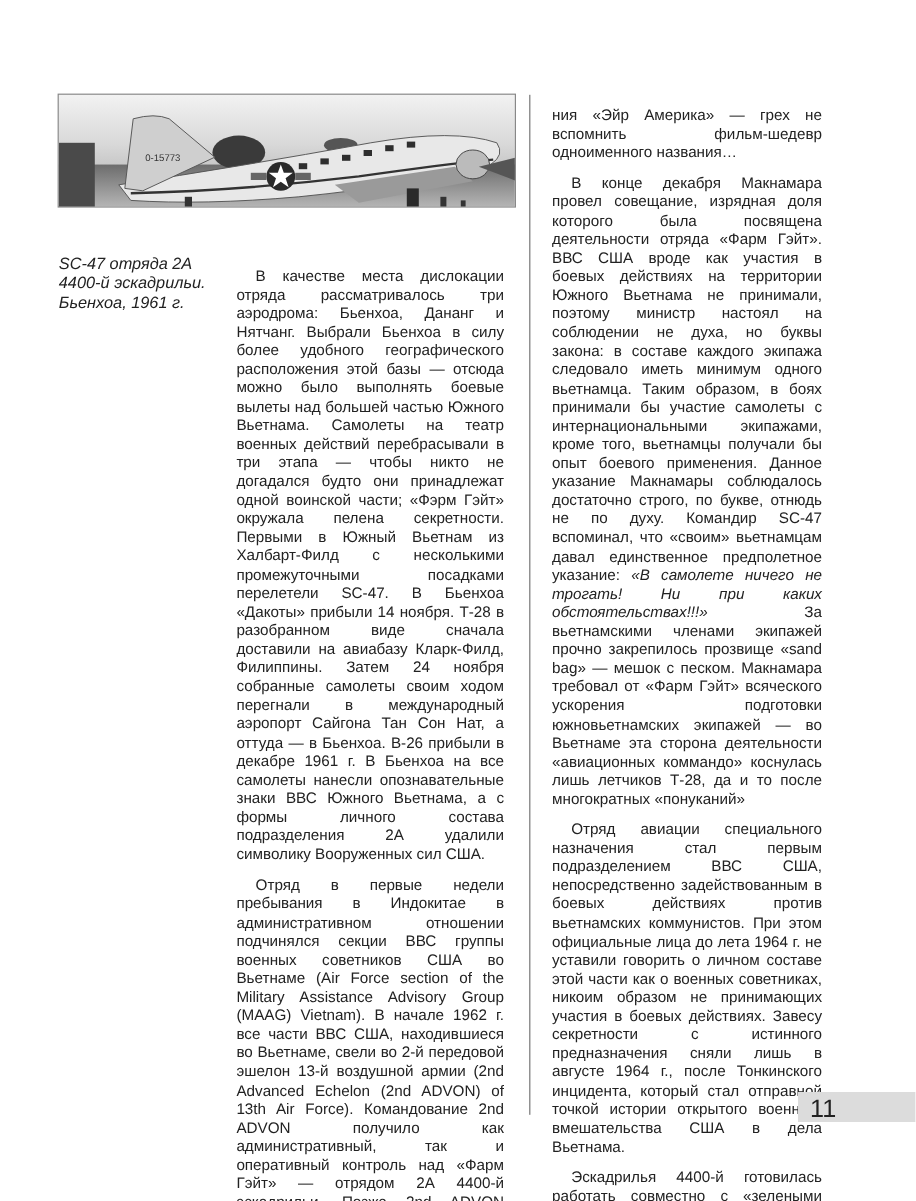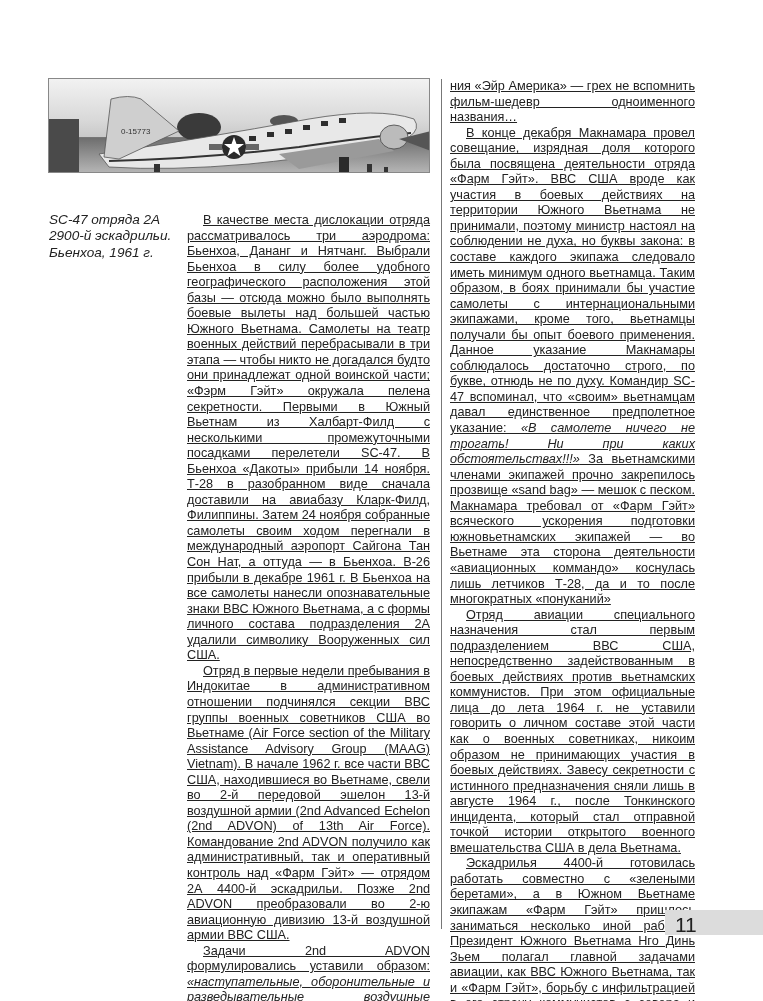--- a/index.html
+++ b/index.html
@@ -17,21 +17,21 @@
     position:absolute; left:49px; top:212px; width:128px;
     font-weight:normal; font-style:italic; font-size:13.6px; line-height:16.3px; color:#222;
   }
   .caption span { display:block; white-space:nowrap; }
   .col {
     position:absolute; font-size:12.7px; line-height:15.55px; color:#222;
     text-align:justify;
   }
   .col-left { left:187px; top:213px; width:243px; }
   .col-right { left:450px; top:79px; width:245px; }
-  .col p { margin:0; text-indent:16px;text-decoration:underline; }
+  .col p { margin:10px; text-indent:16px; }
   .col p.noindent { text-indent:0; }
   .col em { font-style:italic; }
   .divider { position:absolute; left:441px; top:79px; width:1px; height:850px; background:#777; }
   .page-box {
     position:absolute; left:665px; top:910px; width:98px; height:25px; background:#dcdcdc;
   }
   .page-num {
     position:absolute; left:10px; top:3px; font-size:21px; color:#222;
   }
 </style>
@@ -77,21 +77,21 @@
     <rect x="290" y="78" width="10" height="30" fill="#2a2a2a"></rect>
     <rect x="105" y="85" width="6" height="18" fill="#333"></rect>
 
     <rect x="318" y="85" width="5" height="20" fill="#333"></rect>
     <rect x="335" y="88" width="4" height="18" fill="#333"></rect>
   </svg>
 </div>
 
 <div class="caption">
   <span>SC-47 отряда 2A</span>
-  <span>2900-й эскадрильи.</span>
+  <span>4400-й эскадрильи.</span>
   <span>Бьенхоа, 1961 г.</span>
 </div>
 
 <div class="col col-left">
   <p>В качестве места дислокации отряда рассматривалось три аэродрома: Бьенхоа, Дананг и Нятчанг. Выбрали Бьенхоа в силу более удобного географического расположения этой базы — отсюда можно было выполнять боевые вылеты над большей частью Южного Вьетнама. Самолеты на театр военных действий перебрасывали в три этапа — чтобы никто не догадался будто они принадлежат одной воинской части; «Фэрм Гэйт» окружала пелена секретности. Первыми в Южный Вьетнам из Халбарт-Филд с несколькими промежуточными посадками перелетели SC-47. В Бьенхоа «Дакоты» прибыли 14 ноября. Т-28 в разобранном виде сначала доставили на авиабазу Кларк-Филд, Филиппины. Затем 24 ноября собранные самолеты своим ходом перегнали в международный аэропорт Сайгона Тан Сон Нат, а оттуда — в Бьенхоа. В-26 прибыли в декабре 1961 г. В Бьенхоа на все самолеты нанесли опознавательные знаки ВВС Южного Вьетнама, а с формы личного состава подразделения 2А удалили символику Вооруженных сил США.</p>
   <p>Отряд в первые недели пребывания в Индокитае в административном отношении подчинялся секции ВВС группы военных советников США во Вьетнаме (Air Force section of the Military Assistance Advisory Group (MAAG) Vietnam). В начале 1962 г. все части ВВС США, находившиеся во Вьетнаме, свели во 2-й передовой эшелон 13-й воздушной армии (2nd Advanced Echelon (2nd ADVON) of 13th Air Force). Командование 2nd ADVON получило как административный, так и оперативный контроль над «Фарм Гэйт» — отрядом 2А 4400-й эскадрильи. Позже 2nd ADVON преобразовали во 2-ю авиационную дивизию 13-й воздушной армии ВВС США.</p>
   <p><span>Задачи 2nd ADVON формулировались уставили образом: </span><em>«наступательные, оборонительные и разведывательные воздушные операции с целью уничтожения или нейтрализации сил и ресурсов Вьетконга, нарушение коммуникаций Вьетконга в приграничных районах Южного Вьетнама»</em></p>
 </div>
 
 <div class="divider"></div>

